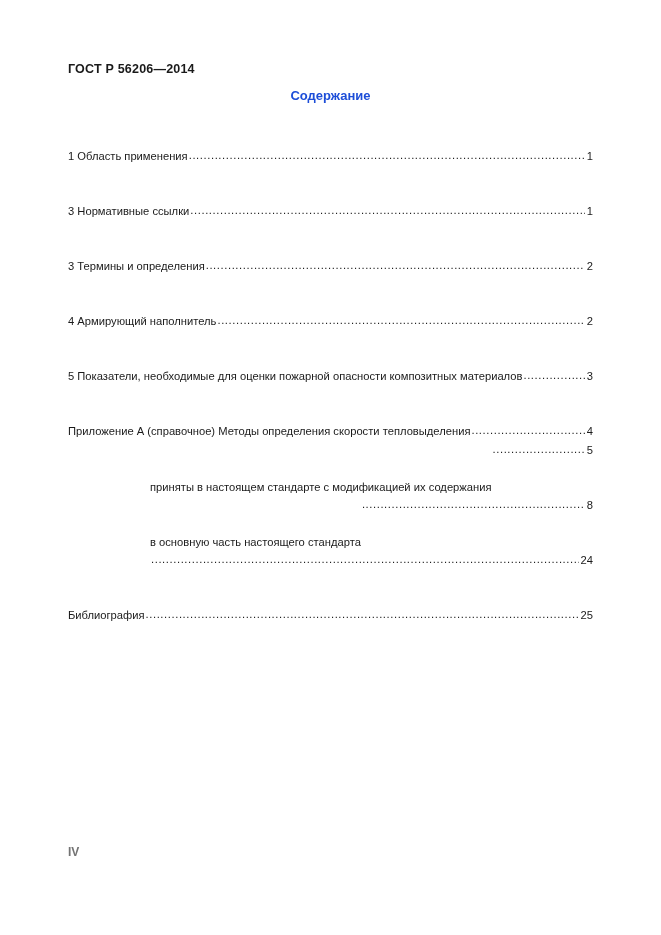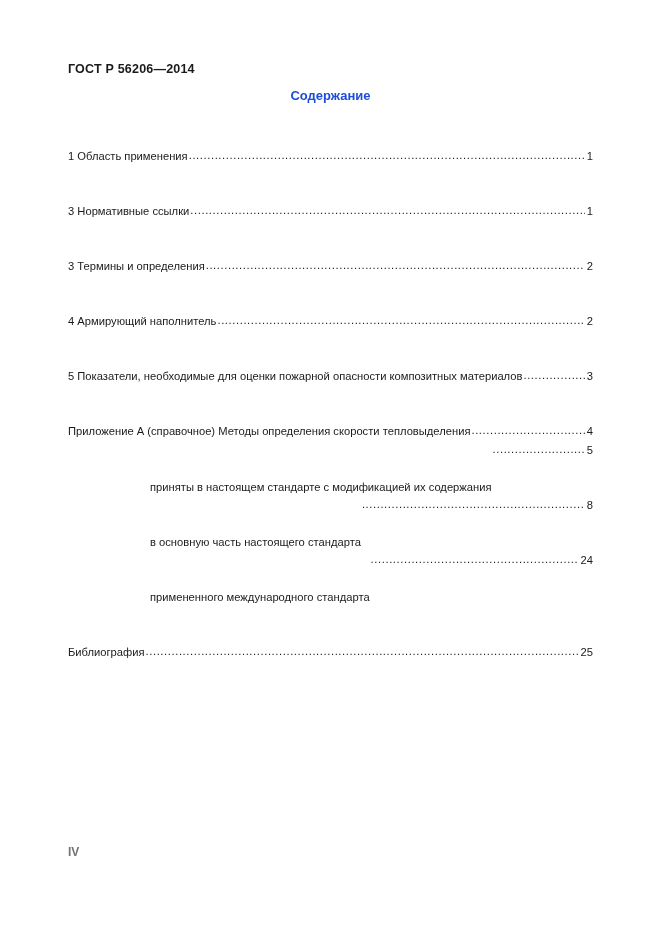--- a/index.html
+++ b/index.html
@@ -175,21 +175,20 @@
         <span class="cont-indent"></span>
         <span class="toc-label">в основную часть настоящего стандарта</span>
         <span class="toc-dots">...........................................................................................................................................................................................</span>
         <span class="toc-page">8</span>
       </div>
     </div>
 
     <div class="toc-entry">
       <div class="cont-row">
         <span class="cont-indent"></span>
-        <span class="toc-label">примененного международного стандарта</span>
         <span class="toc-dots">...........................................................................................................................................................................................</span>
         <span class="toc-page">24</span>
       </div>
     </div>
 
     <div class="toc-entry">
       <div class="toc-row">
         <span class="toc-label">Библиография</span>
         <span class="toc-dots">...........................................................................................................................................................................................</span>
         <span class="toc-page">25</span>

